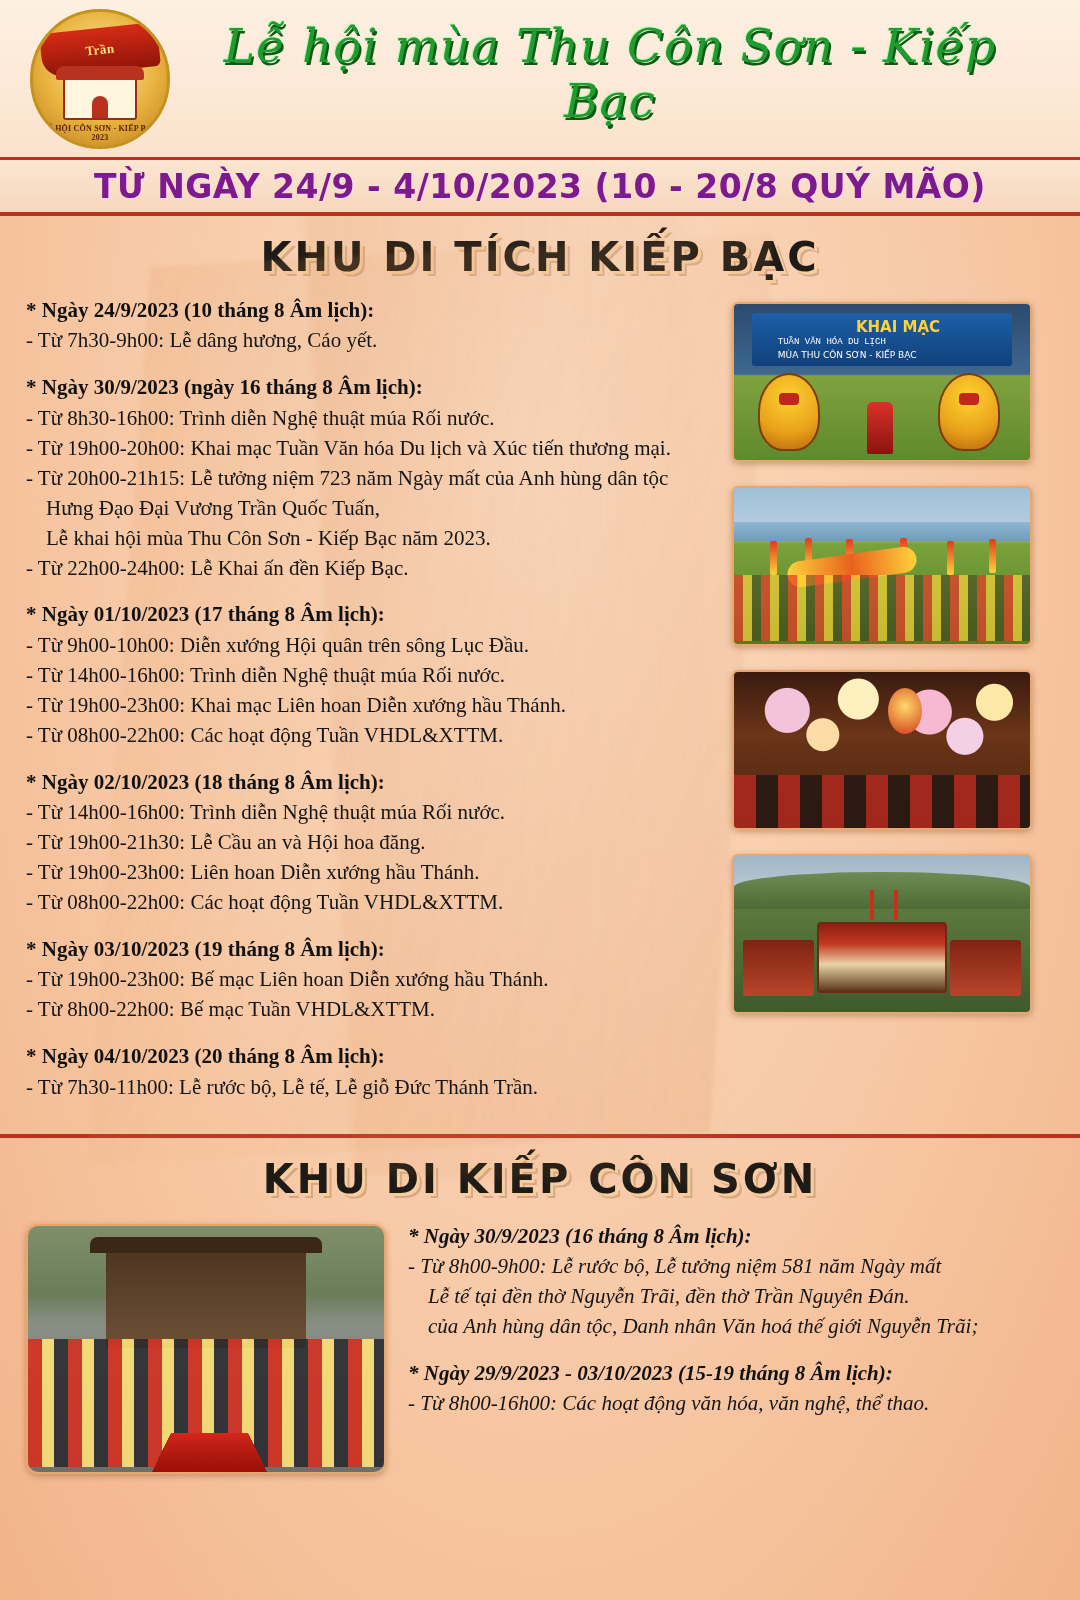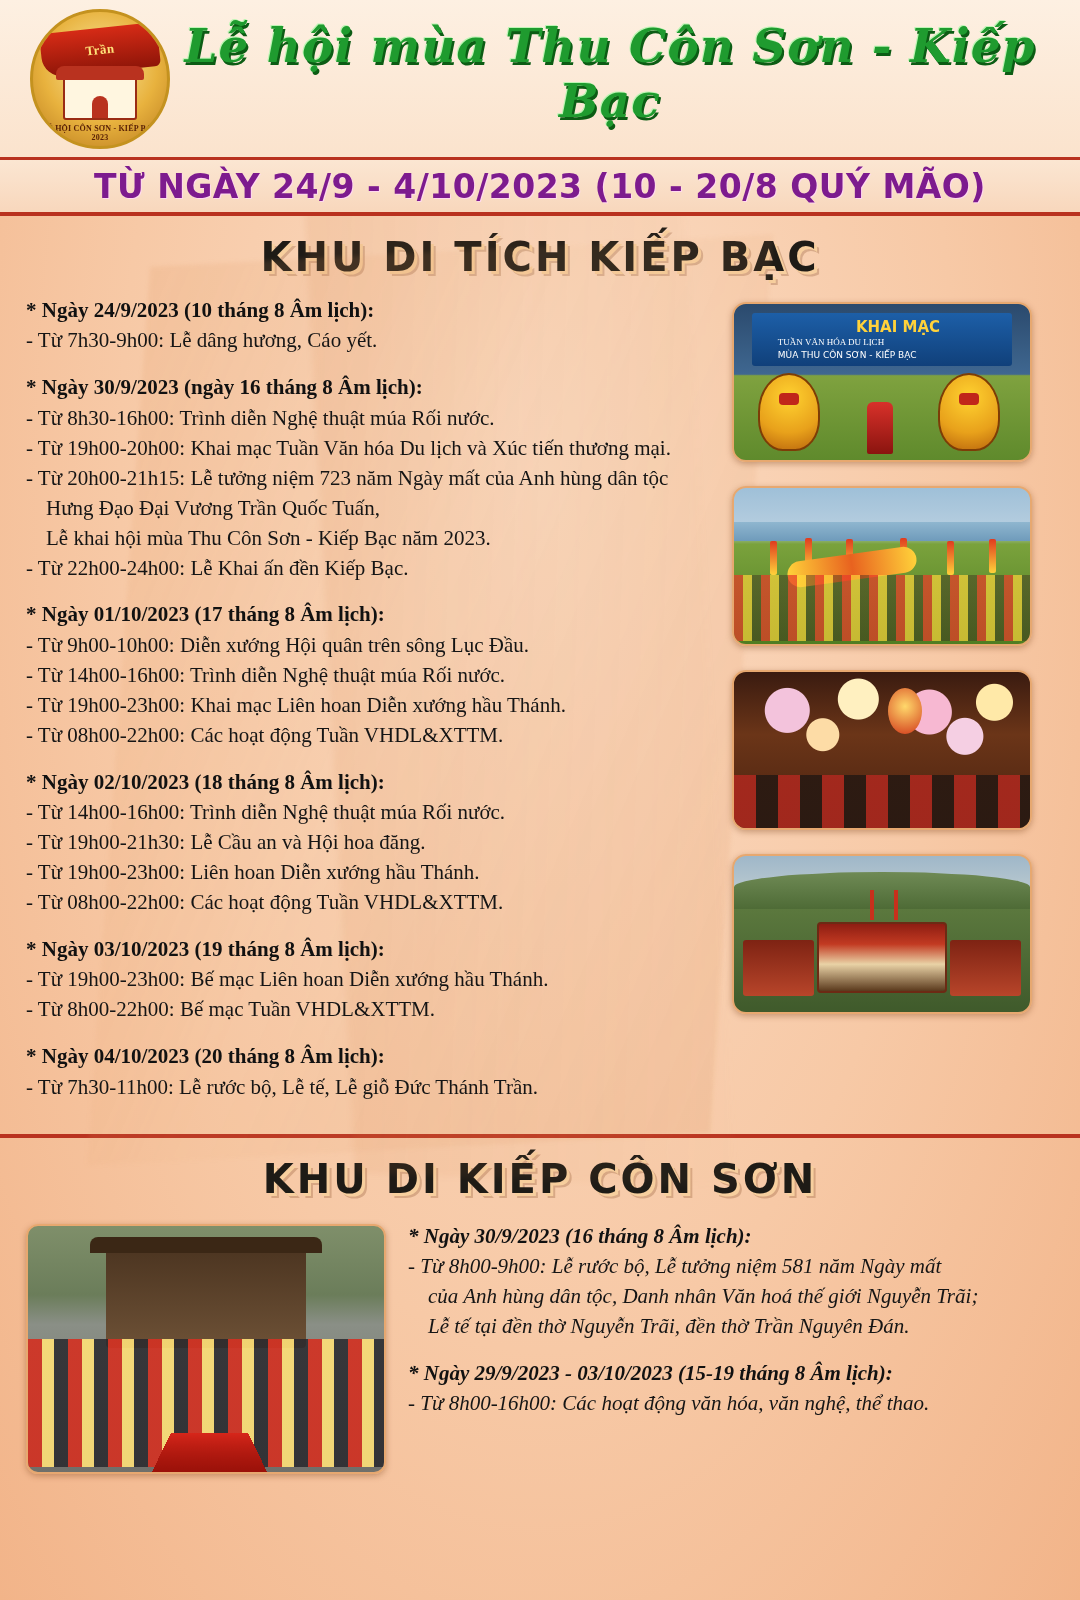--- a/index.html
+++ b/index.html
@@ -111,21 +111,21 @@
     color: #5a2206;
     font-weight: bold;
     letter-spacing: .2px;
   }
 
   .title-main {
     flex: 1;
     text-align: center;
     font-family: "DejaVu Serif", serif;
     font-style: italic;
-    font-weight: bold;
+    font-weight: normal;
     font-size: 47px;
     color: #1f9b2f;
     text-shadow: 2px 3px 0 #0c5c14, -1px -1px 0 #bdf5b4;
     letter-spacing: 1px;
     padding-right: 30px;
     padding-bottom: 12px;
   }
 
   .subtitle-bar {
     position: relative;
@@ -172,36 +172,36 @@
   .kb-photos {
     width: 310px;
     display: flex;
     flex-direction: column;
     gap: 24px;
     padding-top: 6px;
   }
   .photo {
     width: 300px;
     height: 160px;
-    border-radius: 14px;
+    border-radius: 6px;
     border: 2px solid #e7a870;
     box-shadow: 0 2px 6px rgba(110,50,10,.35);
     overflow: hidden;
     position: relative;
   }
 
   
   .ph1 { background: linear-gradient(180deg,#2b4a6d 0%, #3f6790 45%, #7fa23f 46%, #5f8a2c 100%); }
   .ph1 .banner {
     position: absolute; left: 6%; top: 6%; width: 88%; height: 34%;
     background: linear-gradient(180deg,#1d5fa8,#10407a);
     border-radius: 3px;
   }
   .ph1 .banner .b1 { position:absolute; left:40%; top:8%; color:#ffd23a; font-size:15px; font-weight:bold; font-family:"DejaVu Sans",sans-serif;}
-  .ph1 .banner .b2 { position:absolute; left:10%; top:45%; color:#fff; font-size:9px; font-family:Liberation Serif, serif;}
+  .ph1 .banner .b2 { position:absolute; left:10%; top:45%; color:#fff; font-size:9px; font-family:Liberation Mono, monospace;}
   .ph1 .banner .b3 { position:absolute; left:10%; top:70%; color:#fff; font-size:9px; font-family:"DejaVu Sans",sans-serif;}
   .ph1 .lion-a, .ph1 .lion-b {
     position:absolute; bottom: 6%; width: 62px; height: 78px;
     background: radial-gradient(circle at 50% 30%, #ffd230 0%, #e8a11b 60%, #b9650c 100%);
     border-radius: 50% 50% 40% 40%;
     border: 2px solid #7d3d06;
   }
   .ph1 .lion-a { left: 8%; }
   .ph1 .lion-b { right: 10%; }
   .ph1 .lion-a:after, .ph1 .lion-b:after {
@@ -462,22 +462,22 @@
         <div class="temple"></div>
         <div class="march"></div>
         <div class="carpet"></div>
       </div>
     </div>
 
     <div class="cs-text">
       <div class="day-block">
         <div class="day-title">* Ngày 30/9/2023 (16 tháng 8 Âm lịch):</div>
         <div class="event-line">- Từ 8h00-9h00: Lễ rước bộ, Lễ tưởng niệm 581 năm Ngày mất</div>
+        <div class="event-line indent">Lễ tế tại đền thờ Nguyễn Trãi, đền thờ Trần Nguyên Đán.</div>
         <div class="event-line indent">của Anh hùng dân tộc, Danh nhân Văn hoá thế giới Nguyễn Trãi;</div>
-        <div class="event-line indent">Lễ tế tại đền thờ Nguyễn Trãi, đền thờ Trần Nguyên Đán.</div>
       </div>
 
       <div class="day-block">
         <div class="day-title">* Ngày 29/9/2023 - 03/10/2023 (15-19 tháng 8 Âm lịch):</div>
         <div class="event-line">- Từ 8h00-16h00: Các hoạt động văn hóa, văn nghệ, thể thao.</div>
       </div>
     </div>
   </div>
 
 </div>

